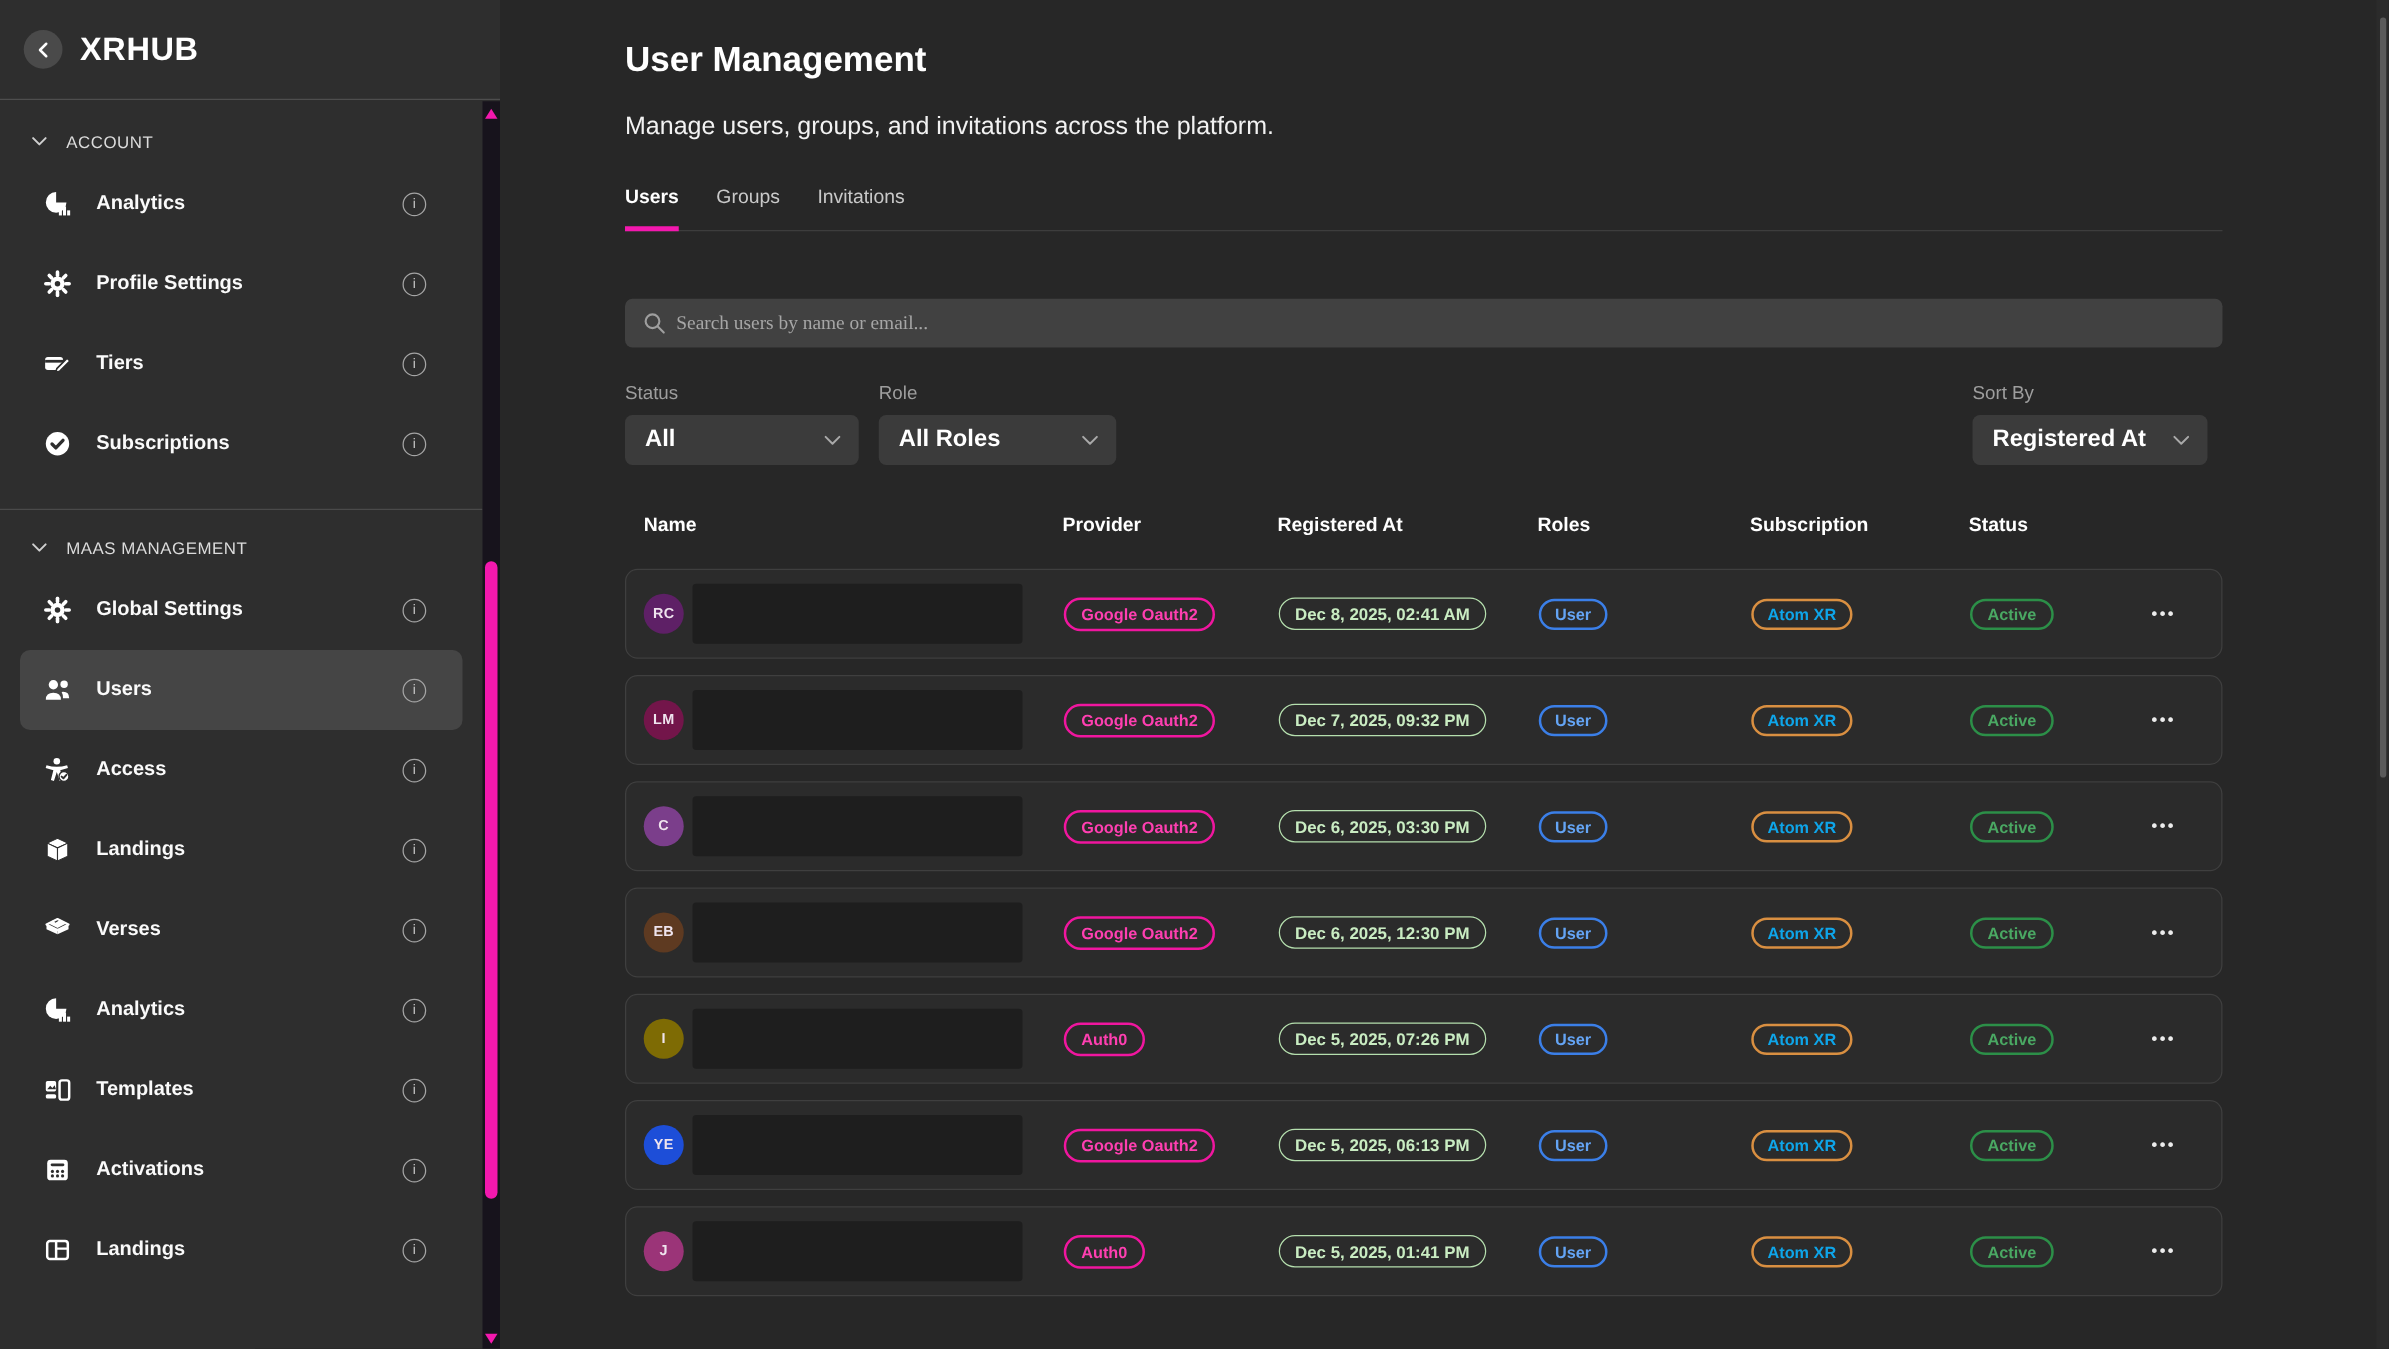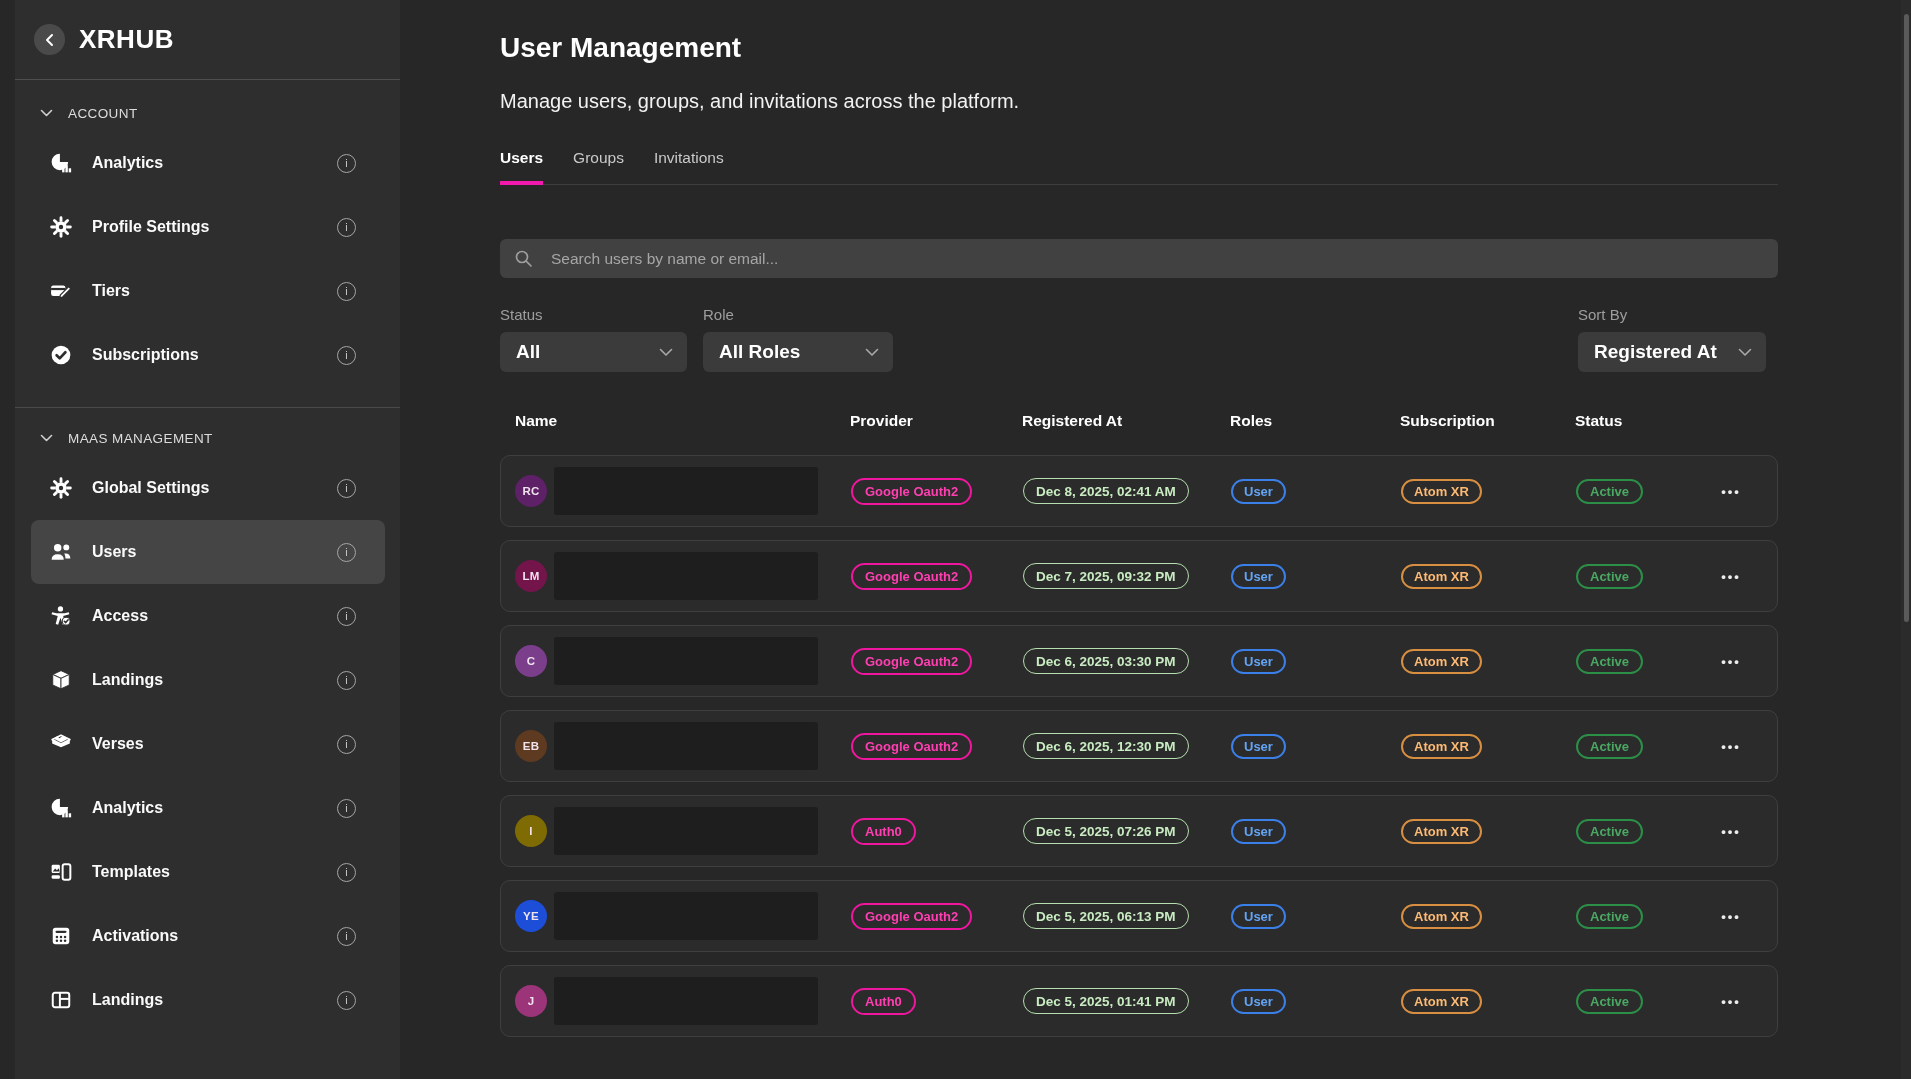--- a/index.html
+++ b/index.html
@@ -1,21 +1,21 @@
 <!DOCTYPE html>
 <html><head>
 <meta charset="utf-8">
 <style>
   * { margin:0; padding:0; box-sizing:border-box; }
   html,body { width:1911px; height:1079px; overflow:hidden; background:#272727;
               font-family:"Liberation Sans","DejaVu Sans",sans-serif; }
   .app { position:relative; width:1911px; height:1079px; }
 
   
-  .sidebar { position:absolute; left:15px; top:0; width:400px; height:1079px; background:#2e2e2e; }
+  .sidebar { position:absolute; left:0; top:0; width:400px; height:1079px; background:#2e2e2e; }
   .sb-header { position:relative; height:80px; border-bottom:1px solid #4e4e4e;
                display:flex; align-items:center; padding-left:19px; }
   .back-btn { width:31px; height:31px; border-radius:50%; background:#4a4a4a; border:none;
               display:flex; align-items:center; justify-content:center; cursor:pointer; flex:0 0 auto; }
   .brand { color:#fff; font-size:26px; font-weight:bold; margin-left:14px; letter-spacing:.5px; }
   .sb-scroll { position:absolute; left:0; top:81px; width:386px; bottom:0; padding:14px 16px 0 16px; }
   .sb-section-header { display:flex; align-items:center; height:36px; color:#dcdcdc;
                        font-size:13.5px; letter-spacing:.4px; cursor:pointer; }
   .sb-section-header .chev { margin-left:9px; margin-right:15px; display:flex; }
   .sb-item { position:relative; display:flex; align-items:center; height:64px; border-radius:8px;
@@ -46,21 +46,21 @@
   .page-title { color:#fff; font-size:28px; font-weight:bold; padding-top:32px; }
   .page-subtitle { color:#f2f2f2; font-size:20px; margin-top:26px; }
   .tabs { display:flex; gap:30px; margin-top:36px; border-bottom:1px solid #3d3d3d; }
   .tab { color:#c9c9c9; font-size:15.5px; padding-bottom:14px; cursor:pointer;
          border-bottom:4px solid transparent; margin-bottom:-1px; }
   .tab.active { color:#fff; font-weight:bold; border-bottom-color:#f318ae; }
 
   .search { margin-top:54px; height:39px; background:#414141; border-radius:6px;
             display:flex; align-items:center; padding:0 14px; }
   .search input { flex:1; background:transparent; border:none; outline:none; color:#e6e6e6;
-                  font-size:15.5px; margin-left:18px; font-family:Liberation Sans, sans-serif; }
+                  font-size:15.5px; margin-left:8px; font-family:Liberation Serif, serif; }
   .search input::placeholder { color:#a6a6a6; }
 
   .filters { display:flex; margin-top:28px; align-items:flex-end; }
   .fgroup { display:flex; flex-direction:column; }
   .flabel { color:#9e9e9e; font-size:15px; margin-bottom:9px; }
   .select { height:40px; background:#3b3b3b; border-radius:6px; display:flex; align-items:center;
             padding:0 14px 0 16px; cursor:pointer; }
   .select .val { color:#fff; font-size:19px; font-weight:bold; flex:1; }
   .w-status { width:187px; margin-right:16px; }
   .w-role   { width:190px; }
@@ -74,21 +74,21 @@
   .thead .th { color:#fff; font-size:15.5px; font-weight:bold; }
   .row { height:72px; background:#2b2b2b; border:1px solid #3f3f3f; border-radius:10px; margin-bottom:13px; }
   .name-cell { display:flex; align-items:center; padding-left:14px; }
   .avatar { width:32px; height:32px; border-radius:50%; color:#efe4ee; font-size:11.5px; font-weight:bold;
             display:flex; align-items:center; justify-content:center; flex:0 0 auto; letter-spacing:.3px; }
   .redacted { width:264px; height:48px; background:#1e1e1e; border-radius:3px; margin-left:7px; }
   .pill { display:inline-block; border-radius:999px; font-weight:bold; font-size:13px; }
   .pill.provider { border:2px solid #f0169f; color:#ff3fb1; padding:4px 12px; }
   .pill.date { border:1.5px solid #b5dfae; color:#c9ecc2; padding:4.5px 12px; font-size:13.5px; }
   .pill.role { border:2px solid #3b7fe8; color:#64a4f4; padding:3px 11px; }
-  .pill.sub  { border:2px solid #d98f41; color:#fdba74; padding:3px 11px; }
+  .pill.sub  { border:2px solid #d98f41; color:#0ea5e9; padding:3px 11px; }
   .pill.status { border:2px solid #2c8f48; color:#4aa863; padding:3px 12px; }
   .dots { color:#ececec; font-size:13px; letter-spacing:2px; font-weight:bold; cursor:pointer;
           width:40px; text-align:center; display:inline-block; }
 
   
   .page-scrollbar { position:absolute; right:0; top:0; width:10px; height:1079px; background:#2b2b2b; }
   .page-thumb { position:absolute; right:2px; top:14px; width:5px; height:608px; background:#5a5a5a; border-radius:3px; }
 </style>
 </head>
 <body>

